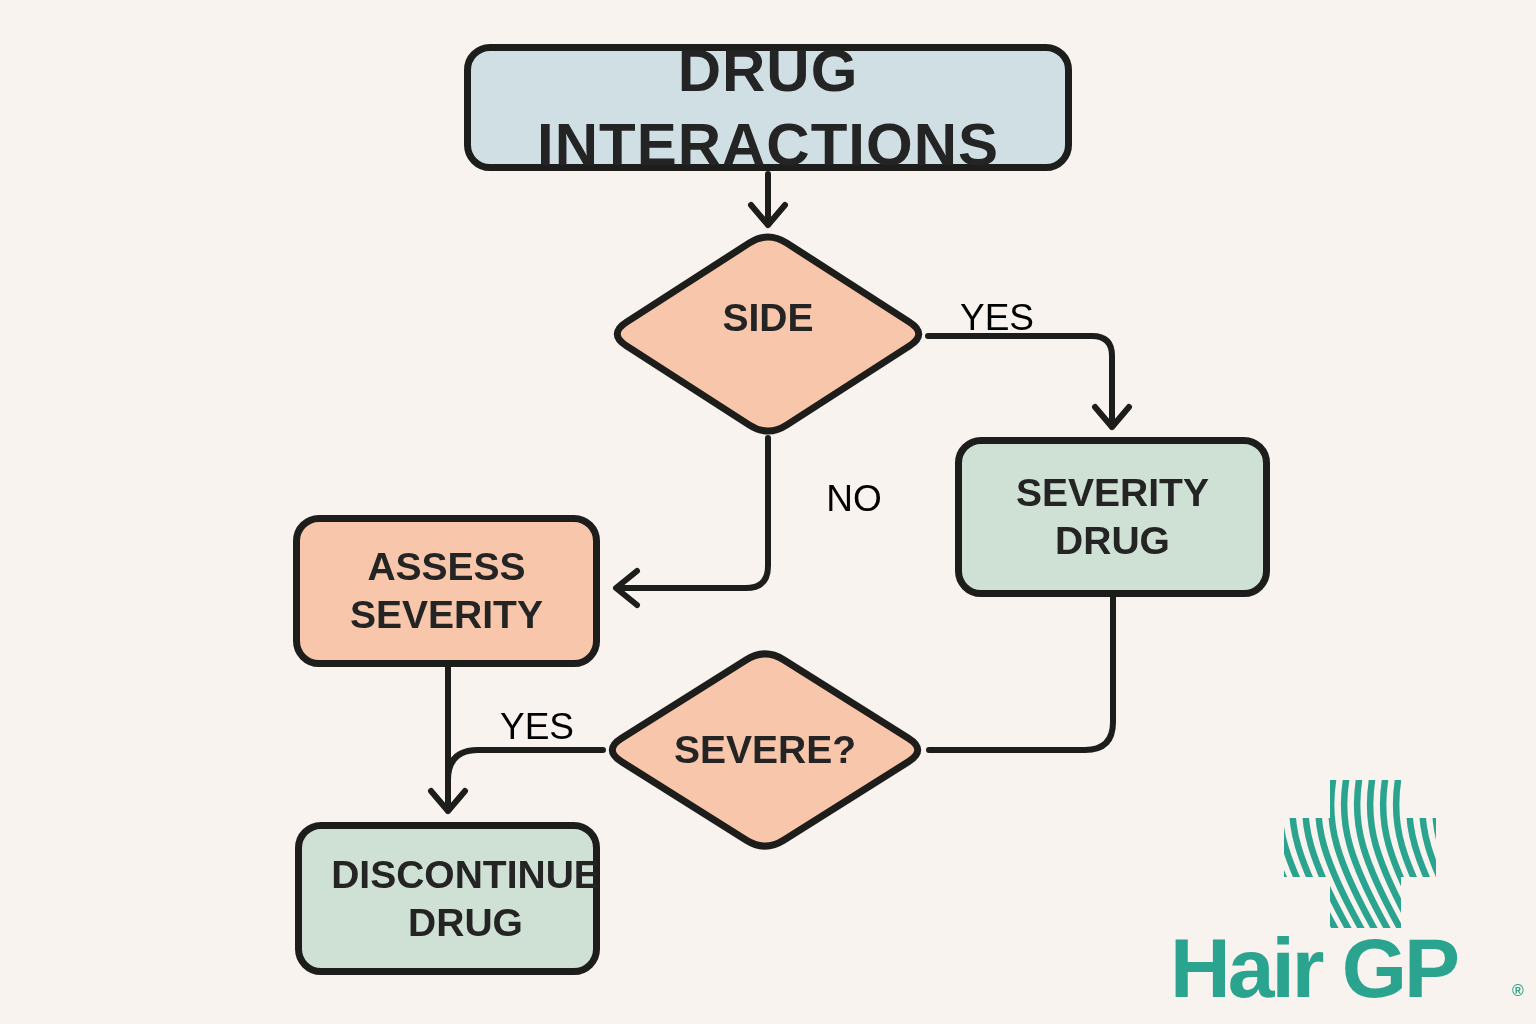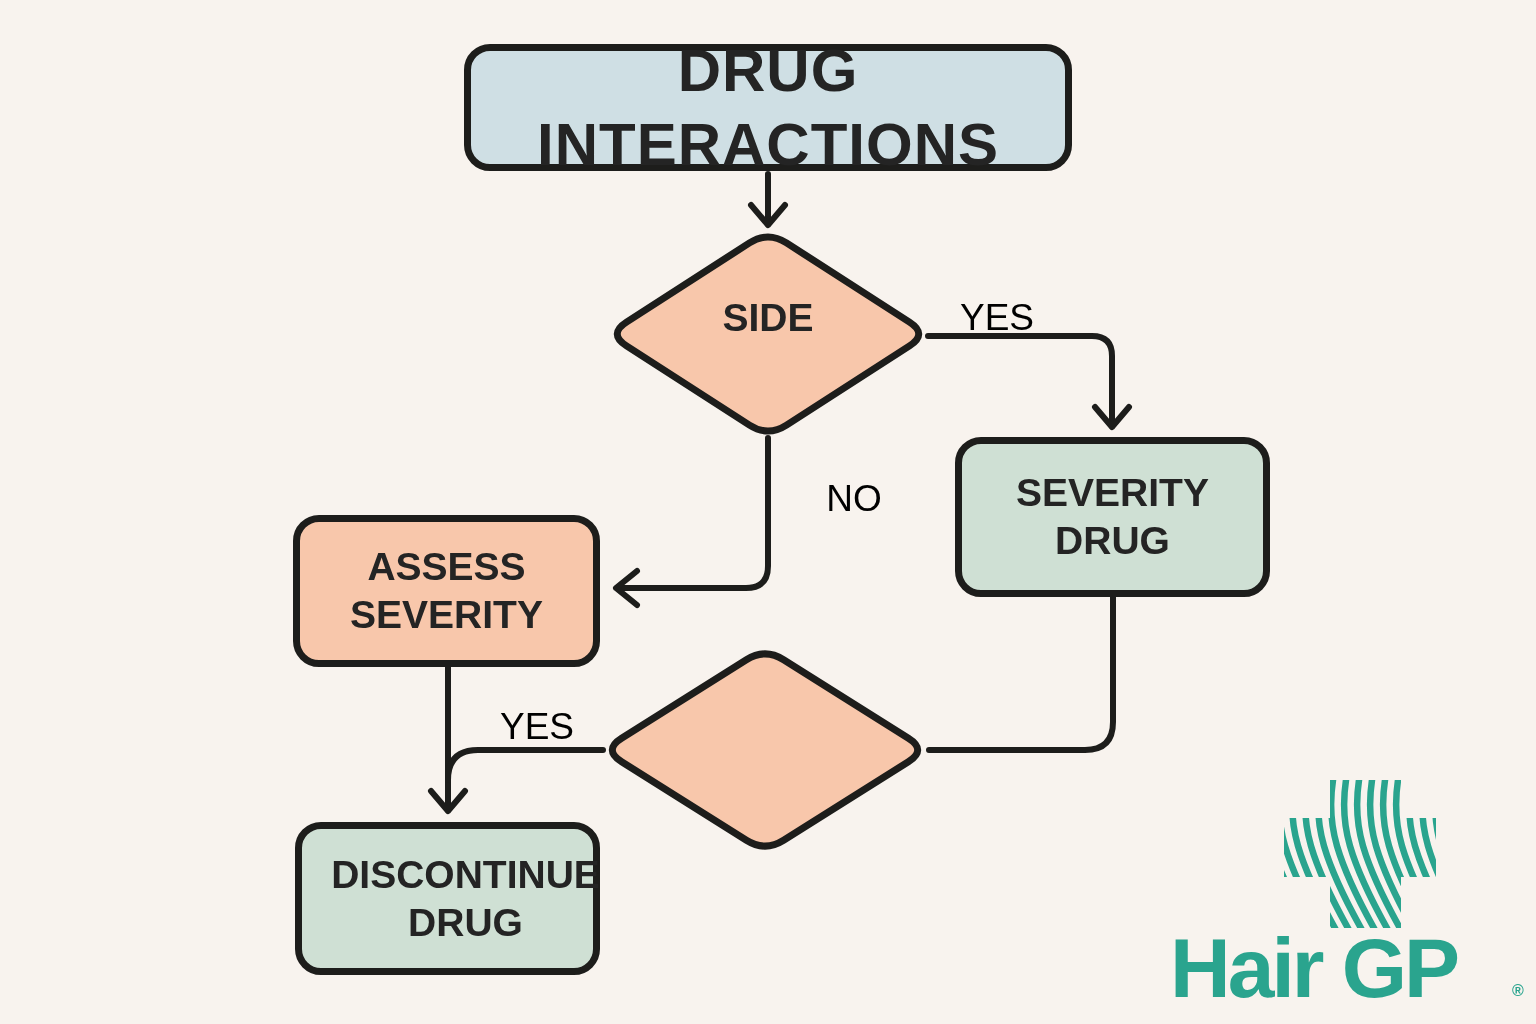--- a/index.html
+++ b/index.html
@@ -99,20 +99,23 @@
 
   <div class="node node-green" style="left:295px; top:822px; width:305px; height:153px;padding-left:36px;">
     <span>DISCONTINUE</span>
     <span>DRUG</span>
   </div>
 
   <div class="diamond-label" style="left:638px; top:225px; width:260px; height:186px;">
     <span>SIDE</span>
   </div>
 
+  <div class="diamond-label" style="left:635px; top:658px; width:260px; height:184px;">
+    <span>SEVERE?</span>
+  </div>
 
   <div class="edge-label" style="left:997px; top:297px;">YES</div>
 
   <div class="edge-label" style="left:854px; top:478px;">NO</div>
 
   <div class="edge-label" style="left:537px; top:706px;">YES</div>
 
   <svg class="layer" style="left:1284px; top:780px;" width="152" height="148" viewBox="0 0 152 148">
     <defs>
       <clipPath id="plusClip">

